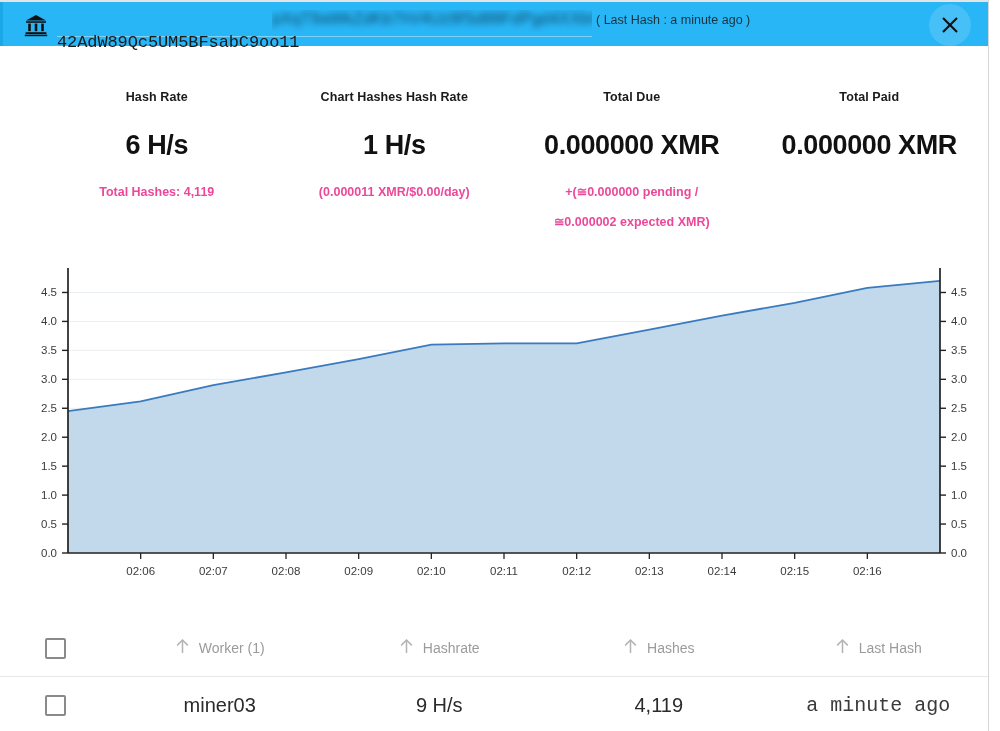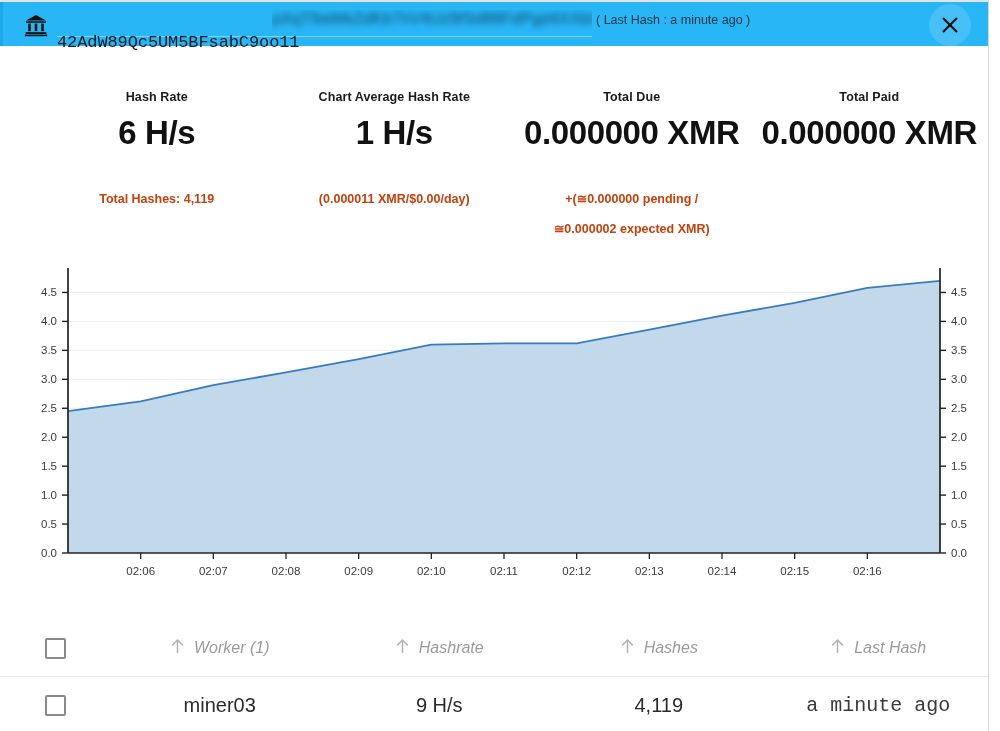--- a/index.html
+++ b/index.html
@@ -101,32 +101,32 @@
     padding: 0 6px;
   }
   .stat-label {
     font-size: 12.5px;
     font-weight: bold;
     color: #1a1a1a;
     letter-spacing: 0.1px;
     margin-top: 30px;
   }
   .stat-value {
-    font-size: 33px;
+    font-size: 27px;
     font-weight: bold;
     color: #111111;
-    margin-top: 10px;
+    margin-top: 26px;
     letter-spacing: -0.4px;
     white-space: nowrap;
   }
   .stat-sub {
     font-size: 12.5px;
     font-weight: bold;
-    color: #c2410c;
-    margin-top: 32px;
+    color: #ec4899;
+    margin-top: 16px;
     line-height: 30px;
     padding: 0 14px;
   }
 
   
   #chart-area {
     position: absolute;
     left: 0; top: 250px;
     width: 988px; height: 345px;
   }
@@ -157,27 +157,26 @@
     background: #fff;
     cursor: pointer;
   }
   .th, .td {
     flex: 1 1 0;
     text-align: center;
     white-space: nowrap;
   }
   .th {
     color: #9b9b9b;
-    font-size: 16px;
+    font-size: 14px;
     display: flex;
     align-items: center;
     justify-content: center;
     gap: 9px;
     cursor: pointer;
-    font-style: italic;
   }
   .sort-arrow { display: inline-block; }
   .td {
     color: #2b2b2b;
     font-size: 20px;
   }
   .td.dim { color: #3a3a3a; font-family: Liberation Mono, monospace; }
 
   #right-edge {
     position: absolute;
@@ -231,21 +230,21 @@
     </div>
   </div>
 
   <div id="stats">
     <div class="stat">
       <div class="stat-label">Hash Rate</div>
       <div class="stat-value">6 H/s</div>
       <div class="stat-sub">Total Hashes: 4,119</div>
     </div>
     <div class="stat">
-      <div class="stat-label">Chart Average Hash Rate</div>
+      <div class="stat-label">Chart Hashes Hash Rate</div>
       <div class="stat-value">1 H/s</div>
       <div class="stat-sub">(0.000011 XMR/$0.00/day)</div>
     </div>
     <div class="stat">
       <div class="stat-label">Total Due</div>
       <div class="stat-value">0.000000 XMR</div>
       <div class="stat-sub">+(≅0.000000 pending / ≅0.000002 expected XMR)</div>
     </div>
     <div class="stat">
       <div class="stat-label">Total Paid</div>

